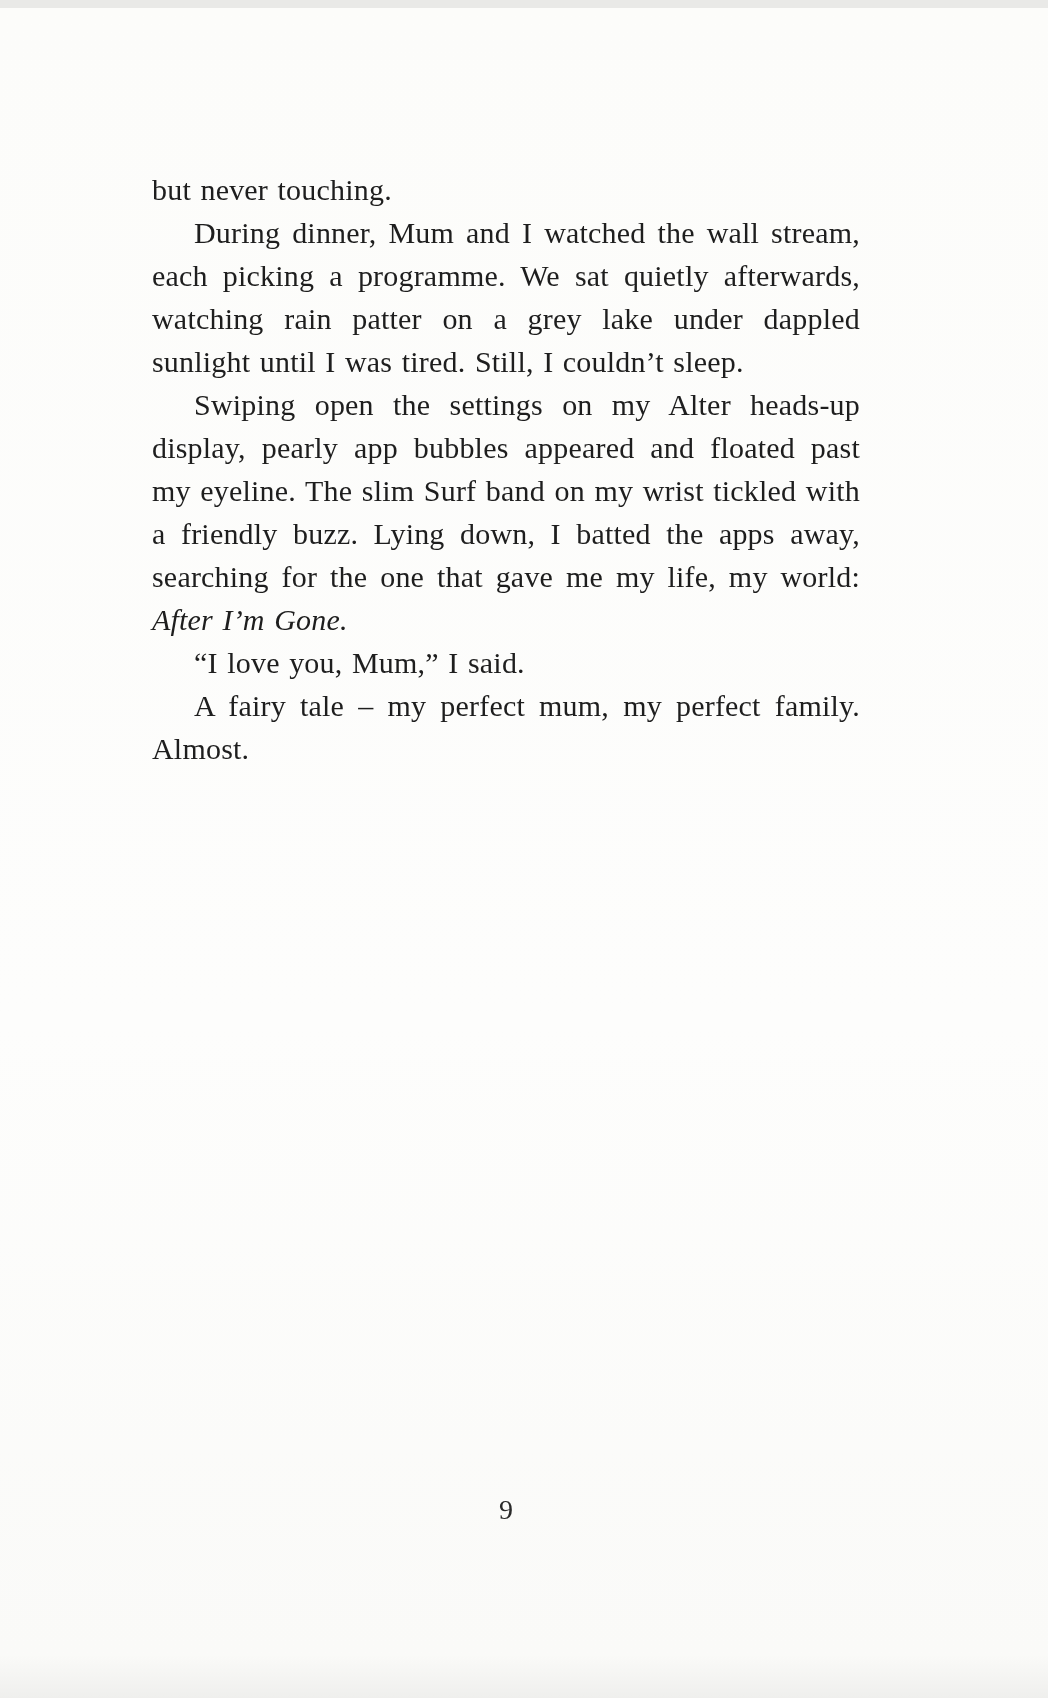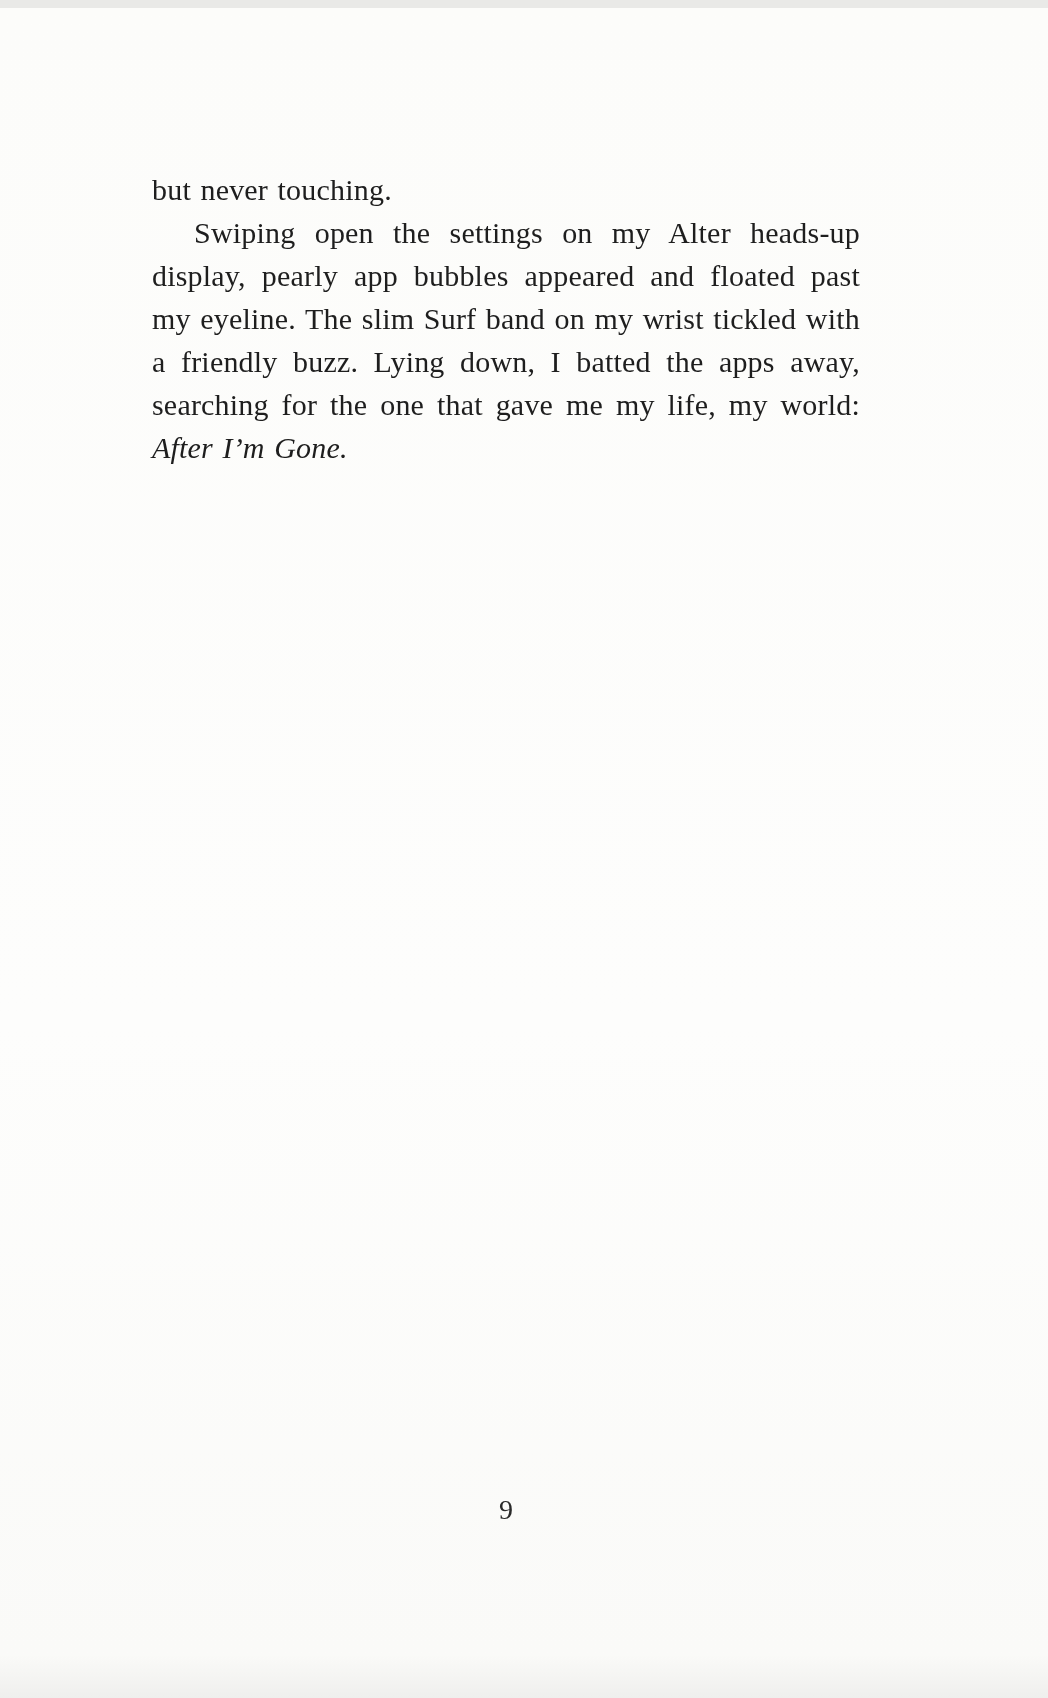--- a/index.html
+++ b/index.html
@@ -60,24 +60,27 @@
 </head>
 <body>
 
 <div class="scan-page">
 
   <div class="text-block">
 
     <p class="para no-indent"><span>but never touching.</span></p>
 
 
+    <p class="para"><span>During dinner, Mum and I watched the wall stream, each picking a programme. We sat quietly afterwards, watching rain patter on a grey lake under dappled sunlight until I was tired. Still, I couldn’t sleep.</span></p>
 
     <p class="para"><span>Swiping open the settings on my Alter heads-up display, pearly app bubbles appeared and floated past my eyeline. The slim Surf band on my wrist tickled with a friendly buzz. Lying down, I batted the apps away, searching for the one that gave me my life, my world: </span><span class="italic">After I’m Gone.</span></p>
 
+    <p class="para"><span>“I love you, Mum,” I said.</span></p>
 
+    <p class="para"><span>A fairy tale – my perfect mum, my perfect family. Almost.</span></p>
 
   </div>
 
   <div class="page-number">9</div>
 
   <div class="scan-edge-bottom"></div>
 
 </div>
 
 </body></html>

